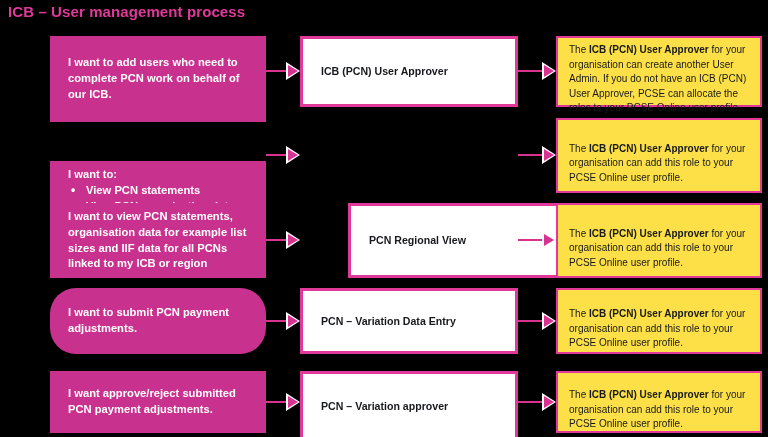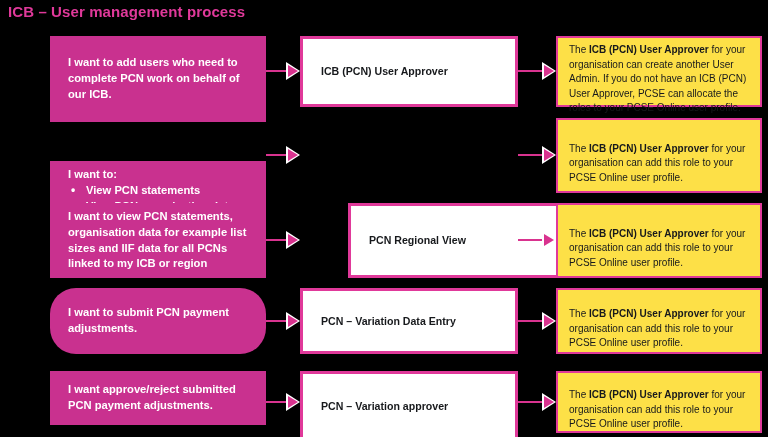--- a/index.html
+++ b/index.html
@@ -230,21 +230,21 @@
     <div class="connector c2" style="top:24px;">
       <span class="line"></span>
       <span class="head"></span>
     </div>
     <div class="info-box" style="top:0;height:66px;">
       <p><span>The </span><b>ICB (PCN) User Approver</b><span> for your organisation can add this role to your PCSE Online user profile.</span></p>
     </div>
   </div>
 
   <div class="row" style="top:371px;height:62px;">
-    <div class="need-box" style="top:0;height:54px;">
+    <div class="need-box" style="top:0;height:62px;">
       <p>I want approve/reject submitted PCN payment adjustments.</p>
     </div>
     <div class="connector c1" style="top:22px;">
       <span class="line"></span>
       <span class="head"></span>
     </div>
     <div class="role-box" style="top:0;height:70px;align-items:center;">
       <span>PCN – Variation approver</span>
     </div>
     <div class="connector c2" style="top:22px;">

